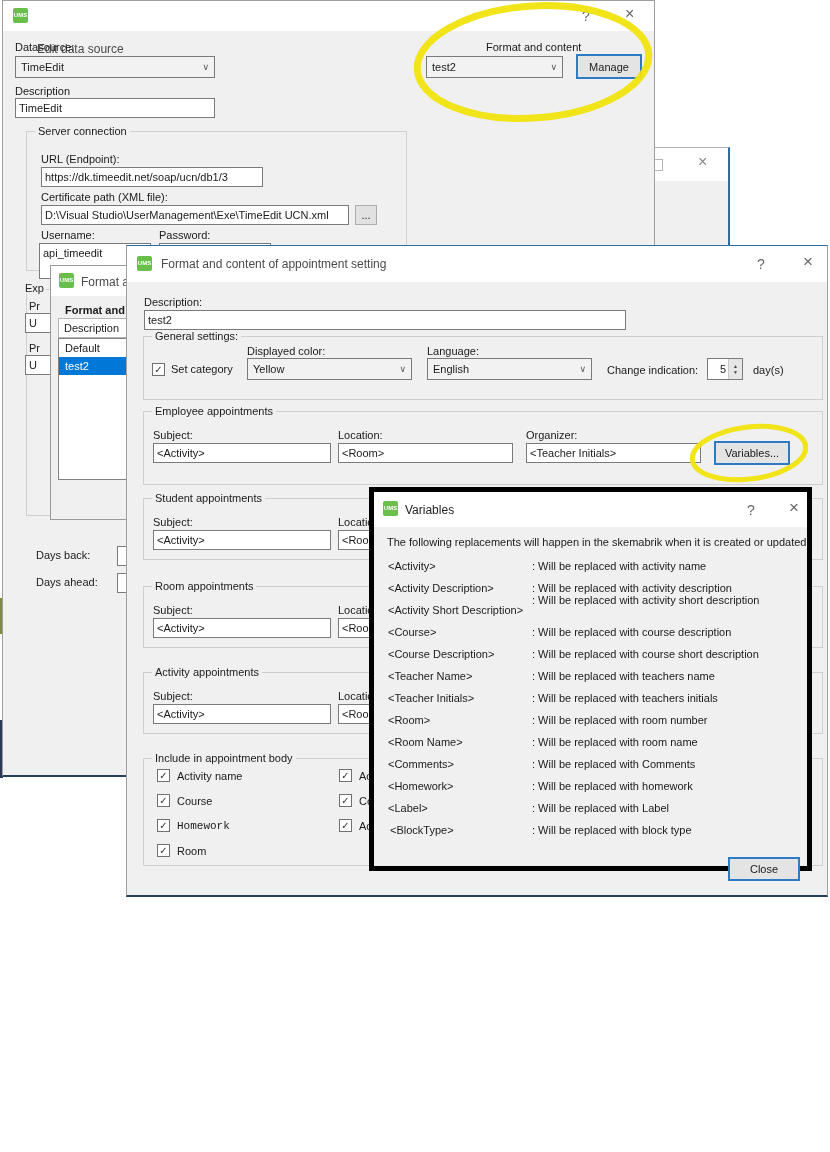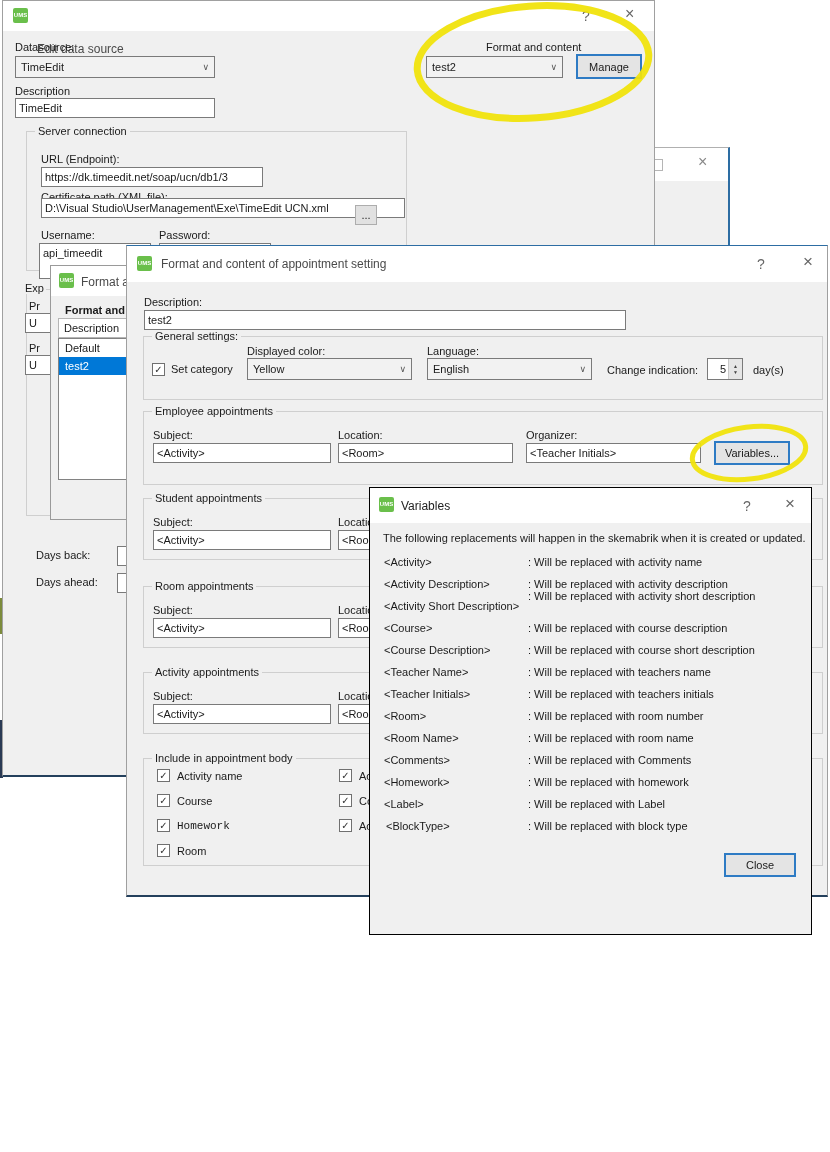--- a/index.html
+++ b/index.html
@@ -71,21 +71,21 @@
       <span class="arrow">∨</span>
     </div>
     <div class="btn focused" style="left:573px;top:53px;width:66px;height:25px;">Manage</div>
 
     <div class="group" style="left:23px;top:130px;width:379px;height:138px;">
       <span class="legend">Server connection</span>
     </div>
     <div class="lbl" style="left:38px;top:152px;">URL (Endpoint):</div>
     <div class="textbox" style="left:38px;top:166px;width:222px;">https://dk.timeedit.net/soap/ucn/db1/3</div>
     <div class="lbl" style="left:38px;top:190px;">Certificate path (XML file):</div>
-    <div class="textbox" style="left:38px;top:197px;width:364px;">D:\Visual Studio\UserManagement\Exe\TimeEdit UCN.xml</div>
+    <div class="textbox" style="left:38px;top:204px;width:308px;">D:\Visual Studio\UserManagement\Exe\TimeEdit UCN.xml</div>
     <div class="btn" style="left:352px;top:204px;width:22px;height:20px;">...</div>
     <div class="lbl" style="left:38px;top:228px;">Username:</div>
     <div class="lbl" style="left:156px;top:228px;">Password:</div>
     <div class="textbox" style="left:36px;top:242px;width:112px;height:36px;">api_timeedit</div>
     <div class="textbox" style="left:156px;top:242px;width:112px;height:22px;"></div>
 
     <div class="group" style="left:23px;top:288px;width:60px;height:225px;"></div>
     <div class="lbl" style="left:20px;top:281px;background:#f0f0f0;padding:0 2px;">Exp</div>
     <div class="lbl" style="left:26px;top:299px;">Pr</div>
     <div class="textbox" style="left:22px;top:312px;width:30px;">U</div>
@@ -194,22 +194,22 @@
     <div class="cb" style="left:30px;top:598px;">✓</div>
     <div class="lbl" style="left:50px;top:599px;">Room</div>
     <div class="cb" style="left:212px;top:523px;">✓</div>
     <div class="lbl" style="left:232px;top:524px;">Ac</div>
     <div class="cb" style="left:212px;top:548px;">✓</div>
     <div class="lbl" style="left:232px;top:549px;">Co</div>
     <div class="cb" style="left:212px;top:573px;">✓</div>
     <div class="lbl" style="left:232px;top:574px;">Ac</div>
   </div>
 
-  <div class="window" style="left:369px;top:487px;width:443px;height:448px;z-index:5;box-sizing:border-box;
-              border:1px solid #000000;">
+  <div class="window" style="left:369px;top:487px;width:443px;height:384px;z-index:5;box-sizing:border-box;
+              border:5px solid #000000;">
     <div class="titlebar" style="height:35px;"></div>
     <div class="app-icon" style="left:9px;top:9px;">UMS</div>
     <div class="title-text" style="left:31px;top:11px;color:#222;">Variables</div>
     <div class="tb-btn" style="left:373px;top:11px;">?</div>
     <div class="tb-btn" style="left:415px;top:9px;font-size:17px;">×</div>
 
     <div class="lbl" style="left:13px;top:44px;">The following replacements will happen in the skemabrik when it is created or updated.</div>
 
     <div class="lbl" style="left:14px;top:68px;">&lt;Activity&gt;</div>
     <div class="lbl" style="left:158px;top:68px;">: Will be replaced with activity name</div>

